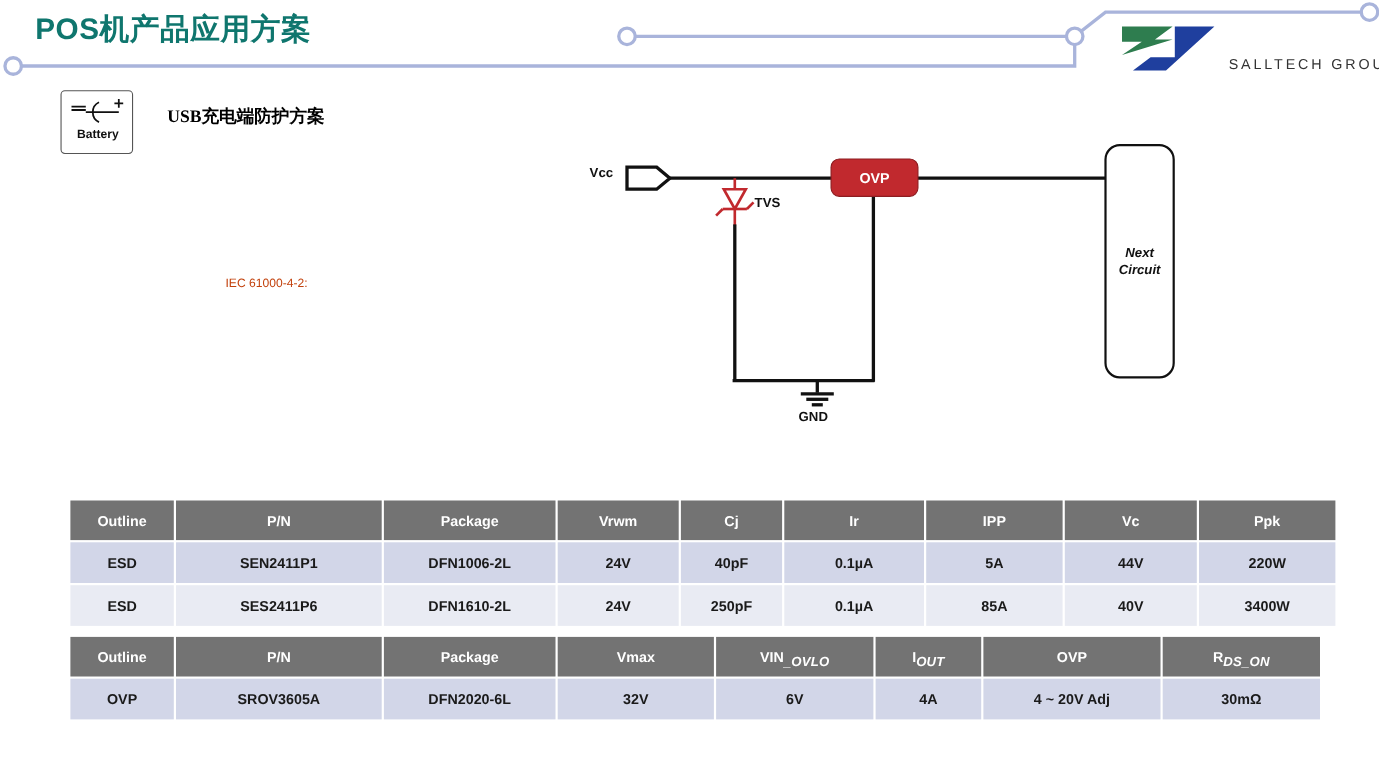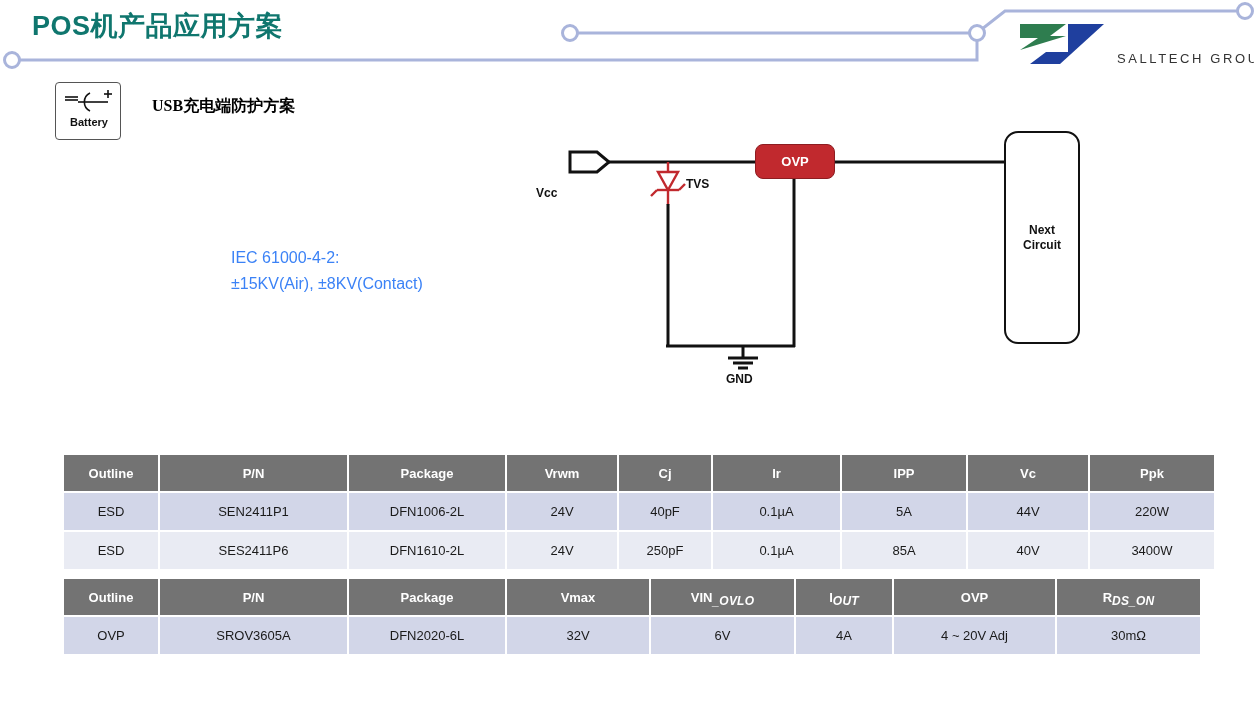--- a/index.html
+++ b/index.html
@@ -50,55 +50,56 @@
   #section-title {
     position:absolute; left:142px; top:96px;
     font-size:16px; font-weight:bold; color:#000;
     font-family:"Liberation Serif","DejaVu Serif",serif;
     white-space:nowrap;
     margin-left:10px;
   }
 
   
   #iec-note {
-    position:absolute; left:231px; top:245px;
-    font-size:16px; color:#3b82f6; line-height:26px; white-space:nowrap;
+    position:absolute; left:205px; top:245px;
+    font-size:11px; color:#c2410c; line-height:26px; white-space:nowrap;
   }
   #ovp-box {
     position:absolute; left:755px; top:144px; width:80px; height:35px;
     background:#C1292E; border:1px solid #8d1d21; border-radius:8px;
     color:#ffffff; font-size:13px; font-weight:bold;
     display:flex; align-items:center; justify-content:center;
   }
   #next-circuit-box {
-    position:absolute; left:1004px; top:131px; width:76px; height:213px;
+    position:absolute; left:1004px; top:131px; width:64px; height:213px;
     border:2.5px solid #111; border-radius:14px; background:#fff;
     display:flex; align-items:center; justify-content:center;
     font-size:12px; font-weight:bold; color:#111; line-height:15px;
     text-align:center;
+    font-style:italic;
   }
   .circ-label { position:absolute; font-weight:bold; color:#111; }
-  #label-vcc { left:536px; top:150px; font-size:12px;margin-top:36px; }
+  #label-vcc { left:536px; top:150px; font-size:12px; }
   #label-tvs { left:686px; top:177px; font-size:12px; }
   #label-gnd { left:726px; top:372px; font-size:12px; }
 
   
   .spec-table {
     position:absolute; border-collapse:separate; border-spacing:2px 2px;
     table-layout:fixed;
   }
   #table-esd { left:62px; top:453px; width:1134px; }
   #table-ovp { left:62px; top:577px; width:1134px; }
   .spec-table th {
     background:#737373; color:#ffffff; font-size:13px; font-weight:bold;
     height:36px; padding:0 2px; text-align:center; border:0;
   }
   .spec-table td {
     font-size:13px; color:#1a1a1a; height:37px; padding:0 2px;
-    text-align:center; border:0; font-weight:normal;
+    text-align:center; border:0; font-weight:bold;
   }
   .spec-table tr.row-a td { background:#D2D6E8; }
   .spec-table tr.row-b td { background:#E9EBF3; }
   .sub { font-size:12px; vertical-align:baseline; position:relative; top:3px; letter-spacing:0.2px;font-style:italic; }
 </style>
 </head>
 <body>
 
 <div id="header-band">
   <div id="page-title">POS机产品应用方案</div>
@@ -135,21 +136,20 @@
       <line x1="48" y1="2" x2="48" y2="10"></line>
     </g>
   </svg>
   <div id="battery-label">Battery</div>
 </div>
 
 <div id="section-title">USB充电端防护方案</div>
 
 <div id="iec-note">
   <div>IEC 61000-4-2:</div>
-  <div>±15KV(Air), ±8KV(Contact)</div>
 </div>
 
 <div>
   <svg style="position:absolute;left:0;top:0;" viewBox="0 0 1254 704" width="1254" height="704">
 
     <path d="M570,152 L597,152 L609,162 L597,172 L570,172 Z" fill="#ffffff" stroke="#111" stroke-width="3"></path>
 
     <line x1="609" y1="162" x2="760" y2="162" stroke="#111" stroke-width="3"></line>
 
     <line x1="834" y1="162" x2="1006" y2="162" stroke="#111" stroke-width="3"></line>

